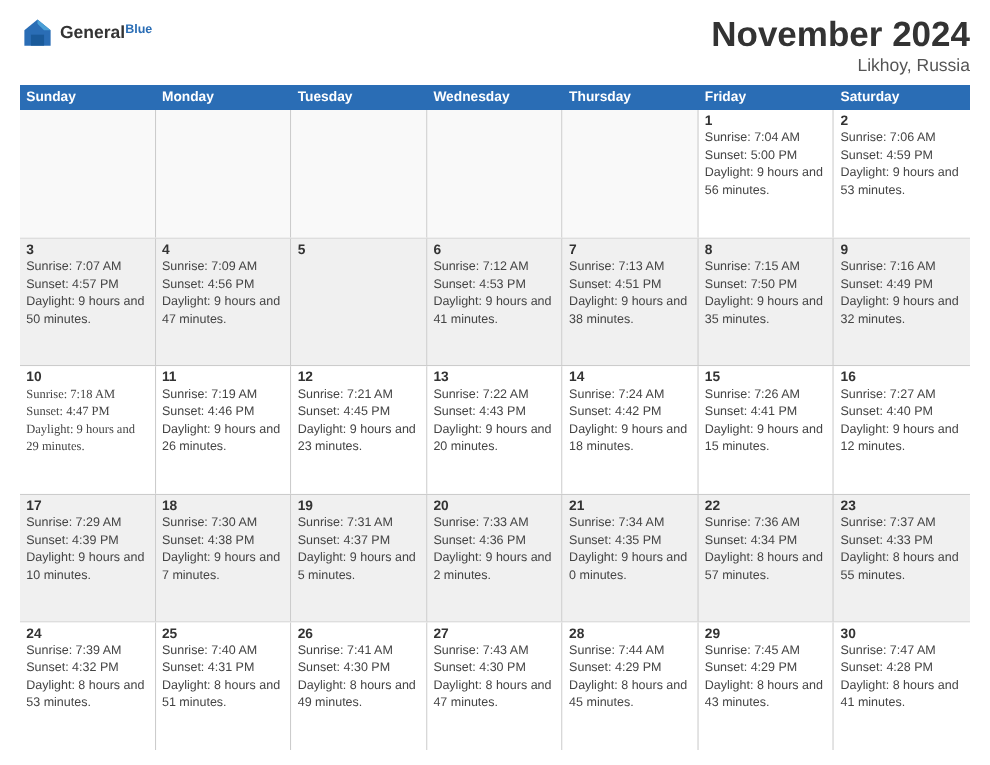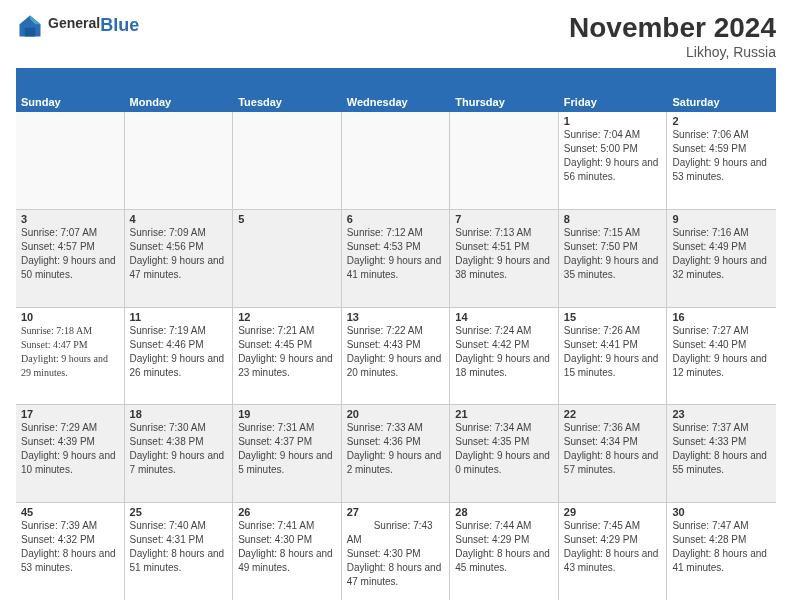--- a/index.html
+++ b/index.html
@@ -32,21 +32,21 @@
       display: flex;
       flex-direction: row;
       line-height: 1.1;
     }
     .logo-general {
       font-size: 14px;
       font-weight: bold;
       color: #333;
     }
     .logo-blue {
-      font-size: 18px;
+      font-size: 10px;
       font-weight: bold;
       color: #2a6db5;
     }
     .logo-icon {
       width: 28px;
       height: 28px;
     }
     .title-block {
       text-align: right;
     }
@@ -68,21 +68,20 @@
       display: grid;
       grid-template-columns: repeat(7, 1fr);
       background: #2a6db5;
     }
     .cal-header-cell {
       color: #fff;
       font-size: 11px;
       font-weight: bold;
       padding: 4px 5px;
       text-align: left;
-      margin-top: 24px;
     }
     .cal-body {
       flex: 1;
       display: flex;
       flex-direction: column;
     }
     .cal-row {
       display: grid;
       grid-template-columns: repeat(7, 1fr);
       flex: 1;
@@ -228,30 +227,30 @@
 Sunset: 4:35 PM
 Daylight: 9 hours and 0 minutes.</span></div>
           <div class="cal-cell shaded"><span class="day-number">22</span><span class="day-info" style="white-space: pre-line;">Sunrise: 7:36 AM
 Sunset: 4:34 PM
 Daylight: 8 hours and 57 minutes.</span></div>
           <div class="cal-cell shaded"><span class="day-number">23</span><span class="day-info" style="white-space: pre-line;">Sunrise: 7:37 AM
 Sunset: 4:33 PM
 Daylight: 8 hours and 55 minutes.</span></div>
         </div>
         <div class="cal-row">
-          <div class="cal-cell"><span class="day-number">45</span><span class="day-info" style="white-space: pre-line;">Sunrise: 7:39 AM
+          <div class="cal-cell"><span class="day-number">24</span><span class="day-info" style="white-space: pre-line;">Sunrise: 7:39 AM
 Sunset: 4:32 PM
 Daylight: 8 hours and 53 minutes.</span></div>
           <div class="cal-cell"><span class="day-number">25</span><span class="day-info" style="white-space: pre-line;">Sunrise: 7:40 AM
 Sunset: 4:31 PM
 Daylight: 8 hours and 51 minutes.</span></div>
           <div class="cal-cell"><span class="day-number">26</span><span class="day-info" style="white-space: pre-line;">Sunrise: 7:41 AM
 Sunset: 4:30 PM
 Daylight: 8 hours and 49 minutes.</span></div>
-          <div class="cal-cell"><span class="day-number">27</span><span class="day-info" style="white-space: pre-line; margin-left: 27px;">Sunrise: 7:43 AM
+          <div class="cal-cell"><span class="day-number">27</span><span class="day-info" style="white-space: pre-line;">Sunrise: 7:43 AM
 Sunset: 4:30 PM
 Daylight: 8 hours and 47 minutes.</span></div>
           <div class="cal-cell"><span class="day-number">28</span><span class="day-info" style="white-space: pre-line;">Sunrise: 7:44 AM
 Sunset: 4:29 PM
 Daylight: 8 hours and 45 minutes.</span></div>
           <div class="cal-cell"><span class="day-number">29</span><span class="day-info" style="white-space: pre-line;">Sunrise: 7:45 AM
 Sunset: 4:29 PM
 Daylight: 8 hours and 43 minutes.</span></div>
           <div class="cal-cell"><span class="day-number">30</span><span class="day-info" style="white-space: pre-line;">Sunrise: 7:47 AM
 Sunset: 4:28 PM

